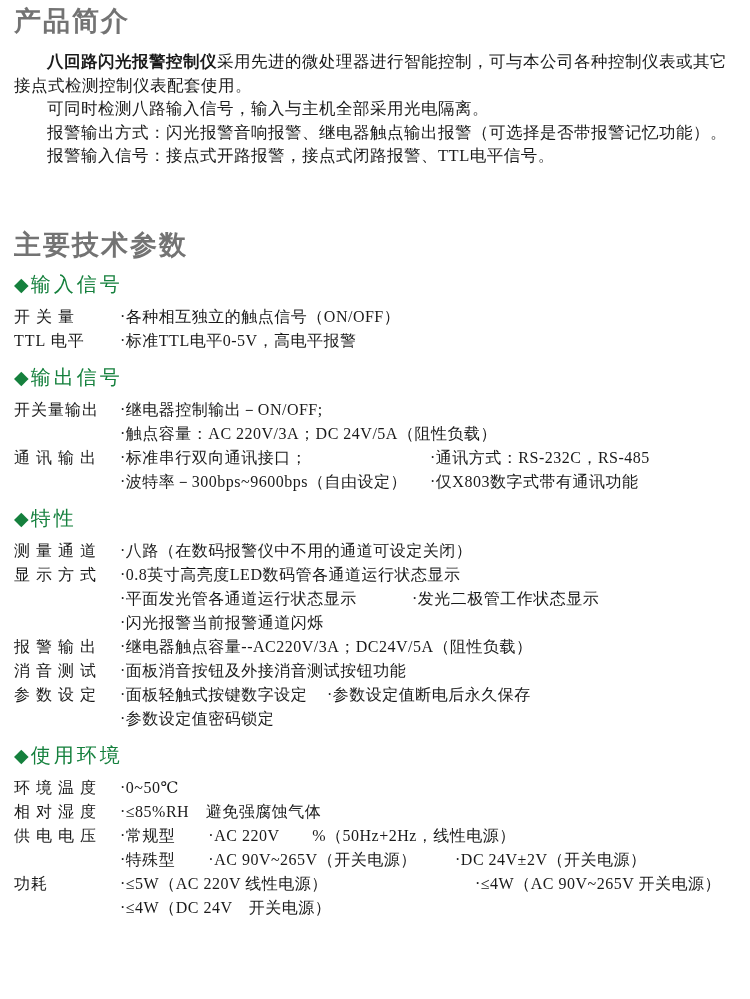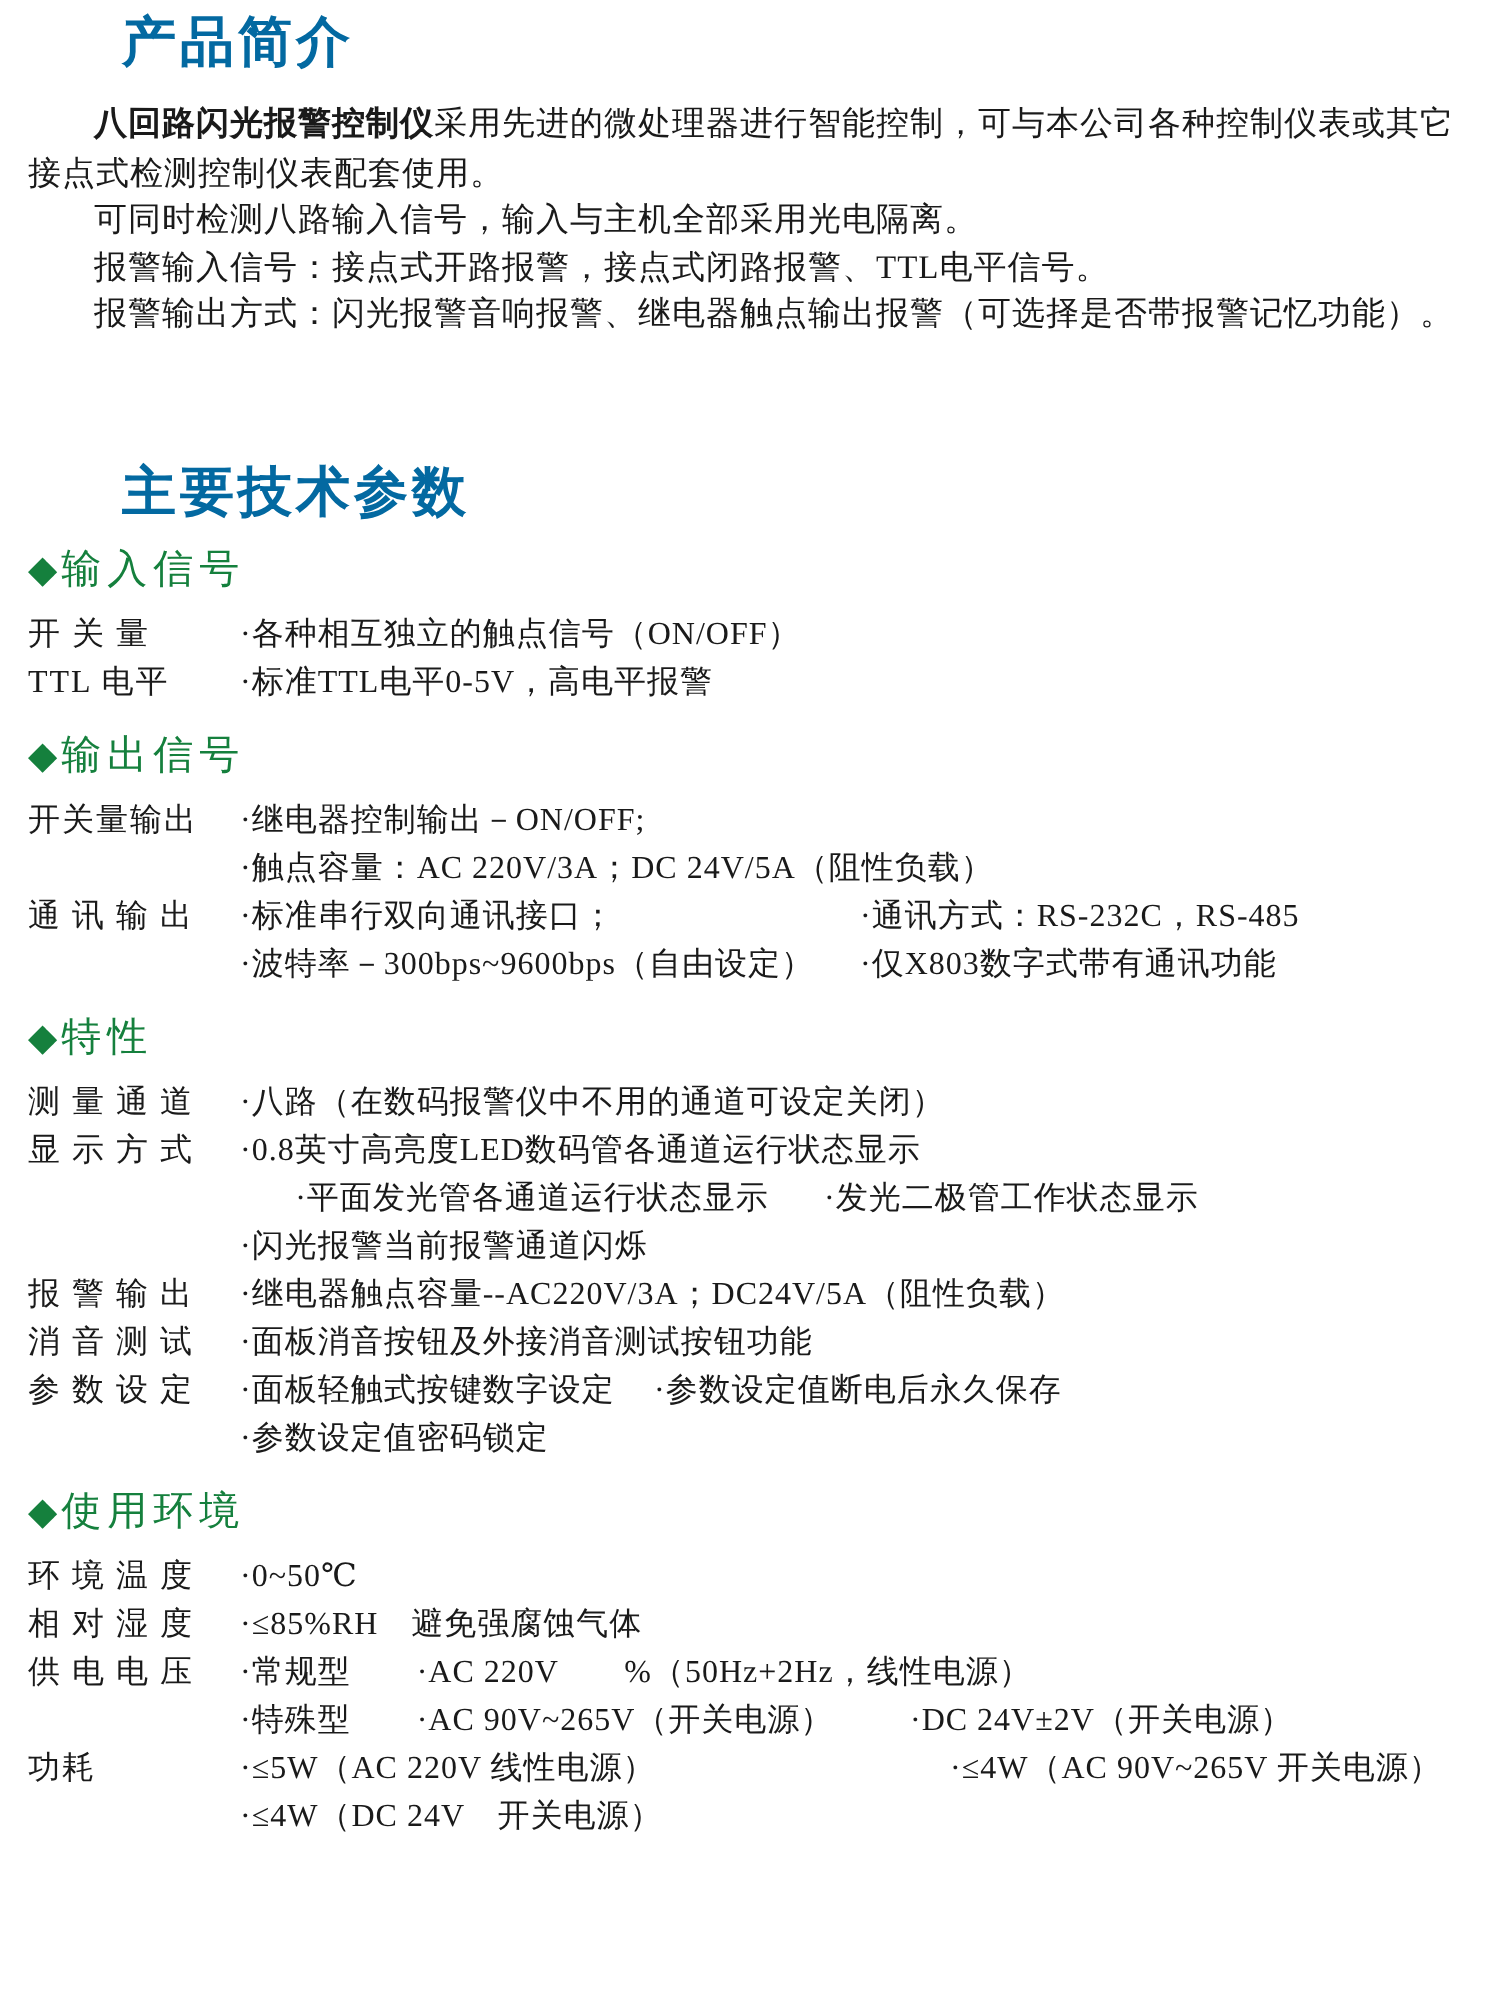--- a/index.html
+++ b/index.html
@@ -11,22 +11,21 @@
     color: #1a1a1a;
     font-family: "Liberation Serif", "DejaVu Serif", serif;
     padding: 6px 14px 0 14px;
   }
   h1.doc-title {
     font-family: "Liberation Sans", "DejaVu Sans", sans-serif;
     font-weight: 700;
     font-size: 27px;
     line-height: 30px;
     letter-spacing: 2px;
-    color: #0369a1;
-    margin-left: 47px;
+    color: #737373;
   }
   #intro-title { margin-bottom: 14px; }
   #specs-title { margin-top: 62px; margin-bottom: 8px; }
   .intro p {
     font-size: 16.5px;
     line-height: 23.5px;
     text-indent: 2em;
     letter-spacing: 0.5px;
   }
   .intro .lead {
@@ -48,35 +47,35 @@
     white-space: nowrap;
     letter-spacing: 0.5px;
   }
   .lbl {
     flex: 0 0 106px;
     width: 106px;
     letter-spacing: 1px;
   }
   .val { display: inline-block; }
   .w310 { width: 310px; flex: 0 0 310px; font-family: Liberation Serif, serif; }
-  .w292 { width: 292px; flex: 0 0 292px; text-align: center; }
+  .w292 { width: 292px; flex: 0 0 292px; }
   .w207 { width: 207px; flex: 0 0 207px; }
   .w335 { width: 335px; flex: 0 0 335px; }
   .w355 { width: 355px; flex: 0 0 355px; }
 </style>
 </head>
 <body>
 
 <h1 class="doc-title" id="intro-title">产品简介</h1>
 
 <div class="intro">
   <p><span class="lead">八回路闪光报警控制仪</span><span>采用先进的微处理器进行智能控制，可与本公司各种控制仪表或其它接点式检测控制仪表配套使用。</span></p>
   <p><span>可同时检测八路输入信号，输入与主机全部采用光电隔离。</span></p>
+  <p><span>报警输出方式：闪光报警音响报警、继电器触点输出报警（可选择是否带报警记忆功能）。</span></p>
   <p><span>报警输入信号：接点式开路报警，接点式闭路报警、TTL电平信号。</span></p>
-  <p><span>报警输出方式：闪光报警音响报警、继电器触点输出报警（可选择是否带报警记忆功能）。</span></p>
 </div>
 
 <h1 class="doc-title" id="specs-title">主要技术参数</h1>
 
 <div class="section">
   <div class="sec-heading"><span class="diamond">◆</span><span>输入信号</span></div>
   <div class="row">
       <span class="lbl">开 关 量</span>
       <span class="val">·各种相互独立的触点信号（ON/OFF）</span>
     </div>

